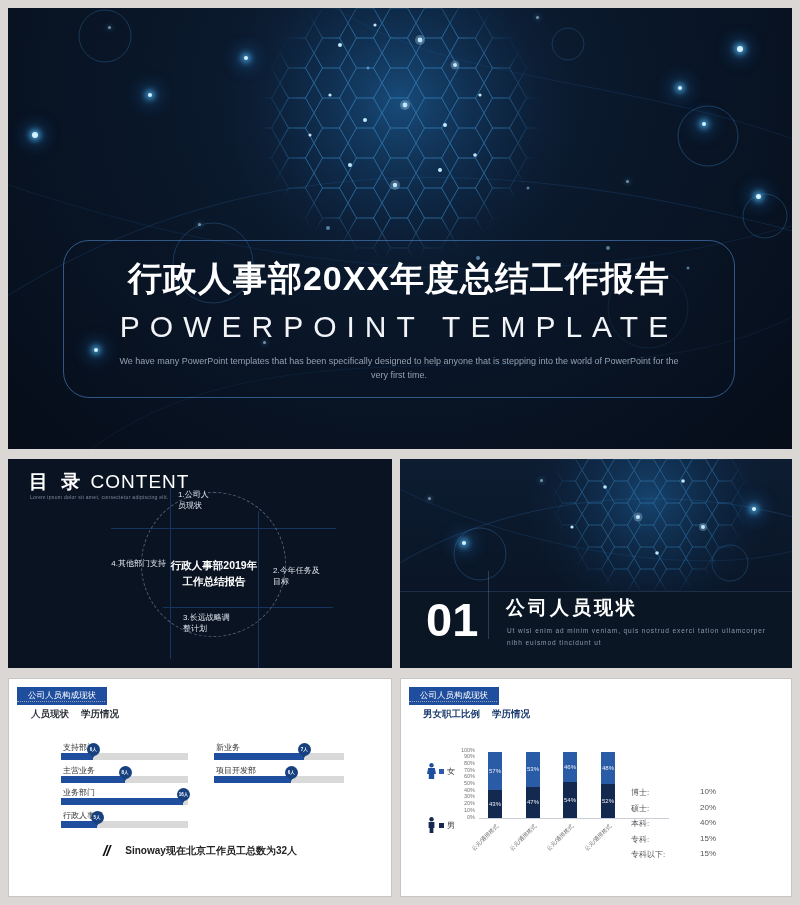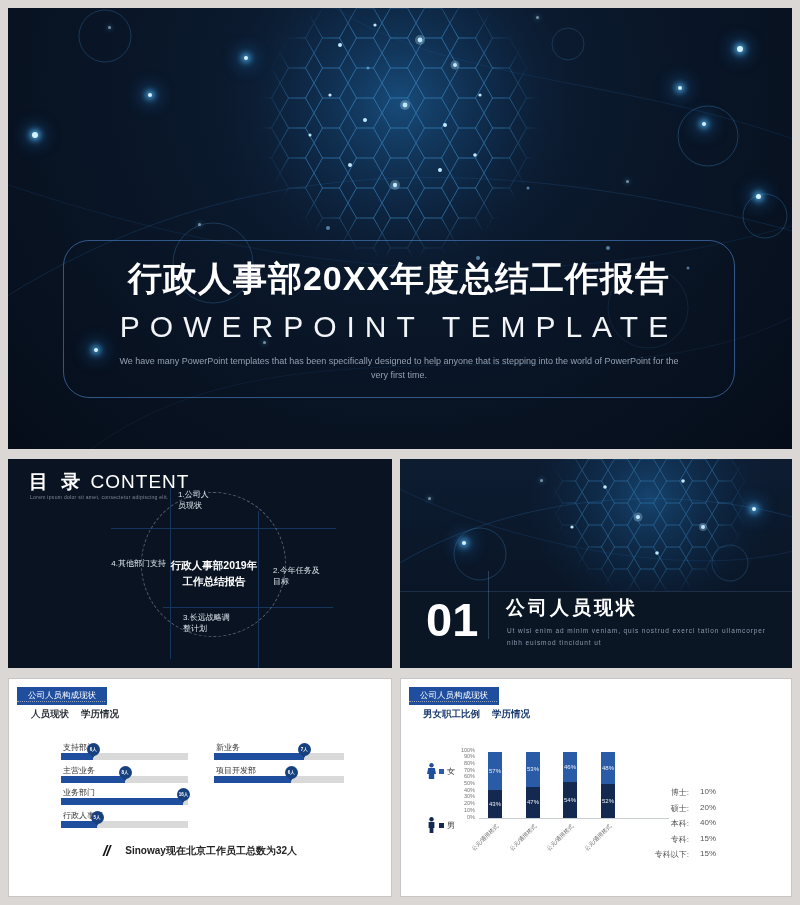--- a/index.html
+++ b/index.html
@@ -86,21 +86,21 @@
   .scol { position:absolute; bottom:0; width:14px; height:100%; display:flex; flex-direction:column; }
   .seg { display:flex; align-items:center; justify-content:center; font-size:6px; color:#e9eef6; overflow:hidden; }
   .seg.f { background:#2a5ba6; }
   .seg.m { background:#13294f; }
   .xlab { position:absolute; top:71px; width:46px; text-align:right; font-size:5.5px; color:#666;
           transform:rotate(-45deg); transform-origin:100% 0; }
   .legend { position:absolute; display:flex; align-items:center; gap:3px; font-size:8px; color:#333; }
   .lsq { width:5px; height:5px; display:inline-block; }
   .stats { position:absolute; left:230px; top:108px; font-size:8px; color:#555; }
   .srow { display:flex; margin-bottom:4.5px; }
-  .srow .sl { width:58px; text-align:right; }
+  .srow .sl { width:58px; }
   .srow .sv { margin-left:11px; }
 </style>
 </head>
 <body>
 
 <div class="canvas">
 
   <div class="slide cover dark">
     <svg class="bgsvg" width="784" height="441" viewBox="0 0 784 441">
       <defs>

